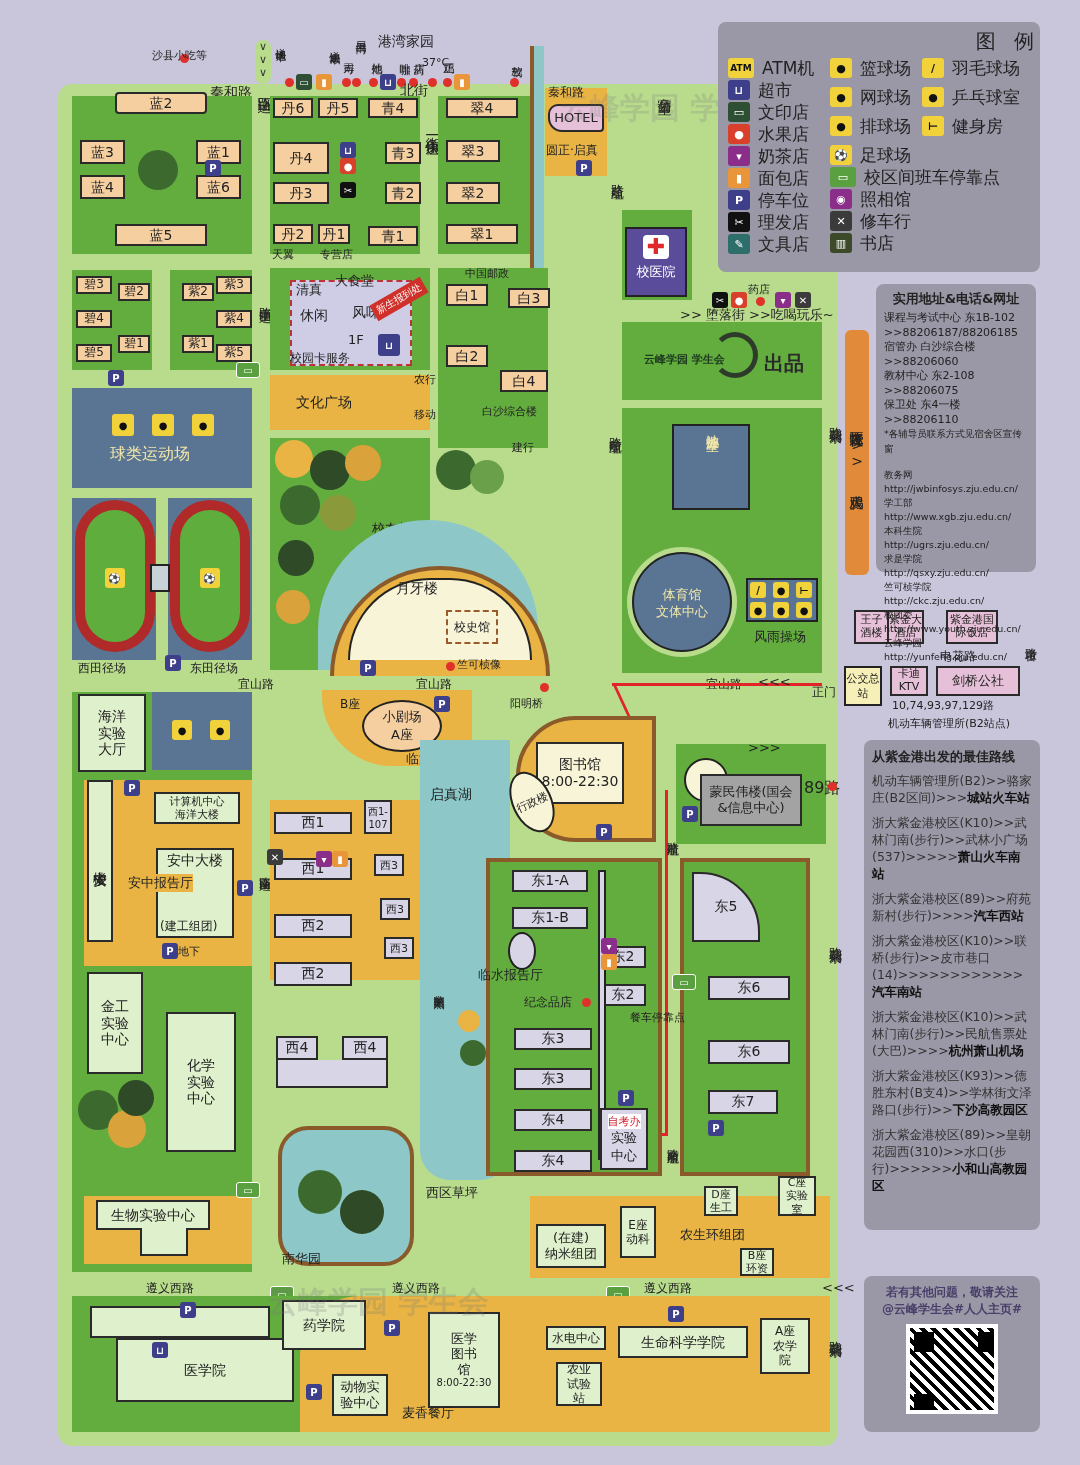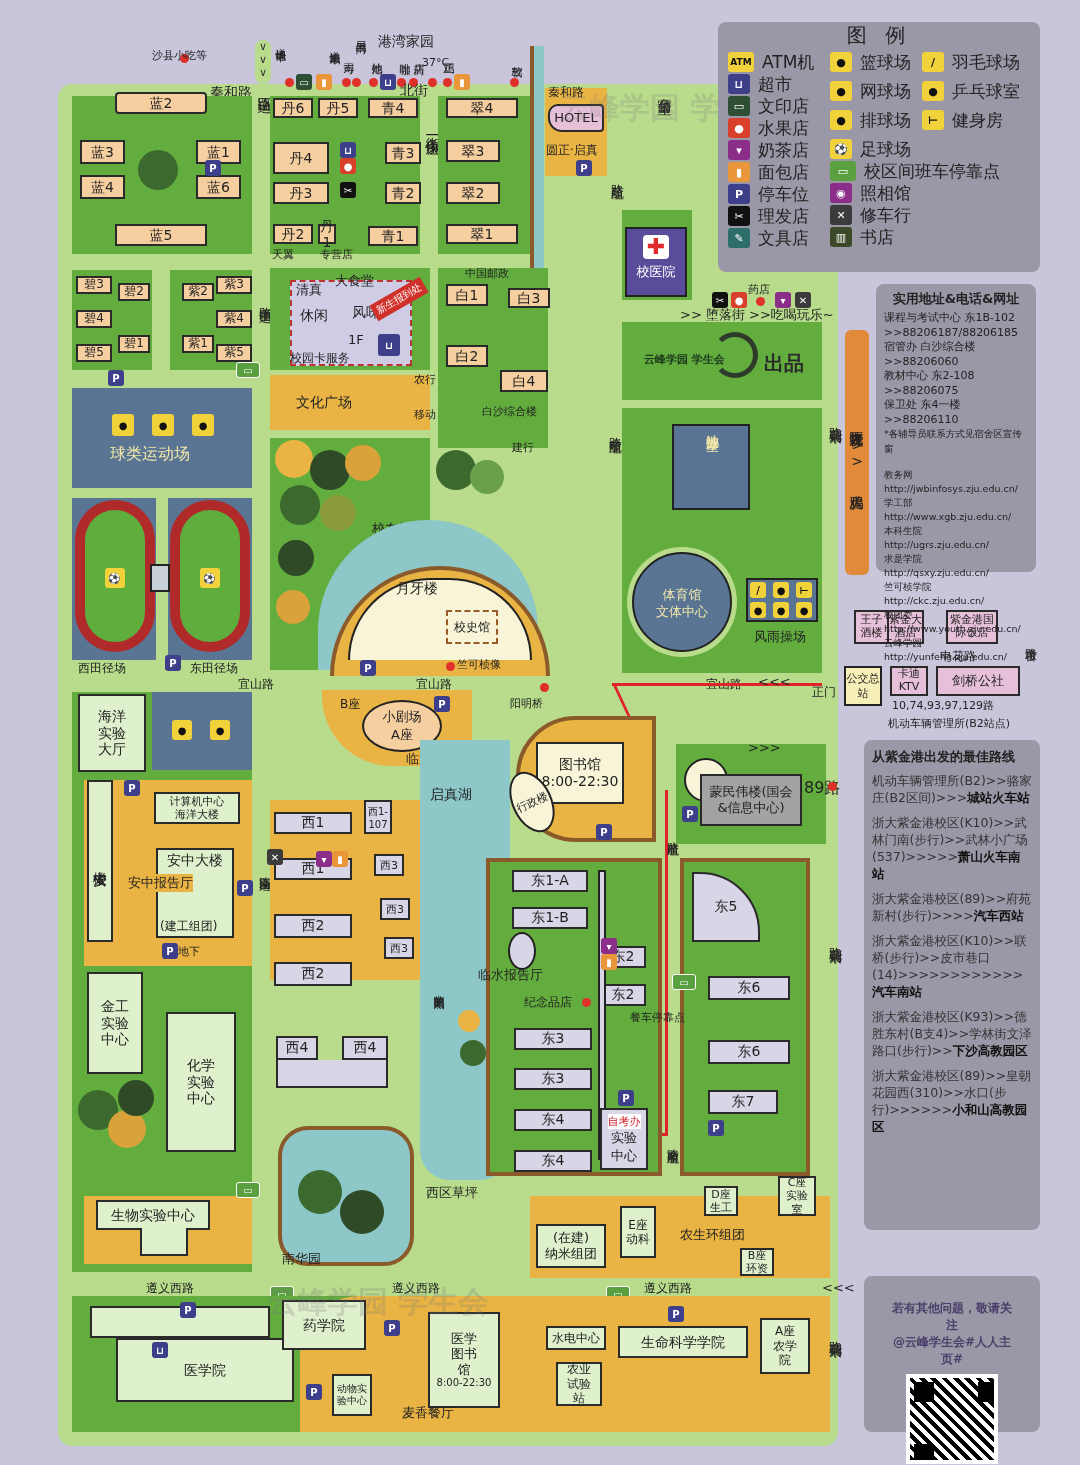--- a/index.html
+++ b/index.html
@@ -75,21 +75,21 @@
 <div class="bld" style="left:115px;top:224px;width:92px;height:22px;border-radius:0">蓝5</div>
 <div class="tree" style="left:138px;top:150px;width:40px;height:40px;background:#3c6a2e"></div>
 <div class="ic p" style="left:205px;top:160px">P</div>
 
 <div class="grass" style="left:270px;top:96px;width:150px;height:158px"></div>
 <div class="bld" style="left:273px;top:98px;width:40px;height:20px">丹6</div>
 <div class="bld" style="left:318px;top:98px;width:40px;height:20px">丹5</div>
 <div class="bld" style="left:273px;top:142px;width:56px;height:32px">丹4</div>
 <div class="bld" style="left:273px;top:182px;width:56px;height:22px">丹3</div>
 <div class="bld" style="left:273px;top:224px;width:40px;height:20px">丹2</div>
-<div class="bld" style="left:318px;top:224px;width:18px;height:20px">丹1</div>
+<div class="bld" style="left:318px;top:224px;width:32px;height:20px">丹1</div>
 <div class="lbl" style="left:272px;top:247px;font-size:11px">天翼</div>
 <div class="lbl" style="left:320px;top:247px;font-size:11px">专营店</div>
 <div class="ic" style="left:340px;top:142px;background:#3e3f8a">⊔</div>
 <div class="ic" style="left:340px;top:158px;background:#d9402c">●</div>
 <div class="ic" style="left:340px;top:182px;background:#111">✂</div>
 
 <div class="bld" style="left:368px;top:98px;width:50px;height:20px">青4</div>
 <div class="bld" style="left:385px;top:142px;width:36px;height:22px">青3</div>
 <div class="bld" style="left:385px;top:182px;width:36px;height:22px">青2</div>
 <div class="bld" style="left:368px;top:226px;width:50px;height:20px">青1</div>
@@ -403,21 +403,21 @@
 
 <div class="grass" style="left:72px;top:1296px;width:360px;height:136px"></div>
 <div class="sand" style="left:300px;top:1296px;width:530px;height:136px;border-radius:60px 0 0 0"></div>
 <div class="bldg" style="left:90px;top:1306px;width:180px;height:32px"></div>
 <div class="bldg" style="left:116px;top:1338px;width:178px;height:64px;font-size:14px">医学院</div>
 <div class="ic p" style="left:180px;top:1302px">P</div>
 <div class="ic" style="left:152px;top:1342px;background:#3e3f8a">⊔</div>
 <div class="ic p" style="left:306px;top:1384px">P</div>
 <div class="bldg" style="left:282px;top:1300px;width:84px;height:50px;font-size:14px">药学院</div>
 <div class="ic p" style="left:384px;top:1320px">P</div>
-<div class="bldg" style="left:332px;top:1374px;width:40px;height:42px;font-size:10px">
+<div class="bldg" style="left:332px;top:1374px;width:56px;height:42px;font-size:13px">
     <span style="width:40px">动物实验中心</span>
   </div>
 <div class="bldg" style="left:428px;top:1312px;width:72px;height:96px;flex-direction:column;font-size:13px">
   <span style="width:36px">医学图书馆</span>
   <span style="font-size:10px">8:00-22:30</span>
 </div>
 <div class="lbl" style="left:402px;top:1404px;font-size:13px">麦香餐厅</div>
 <div class="bldg" style="left:546px;top:1326px;width:60px;height:24px;font-size:12px">水电中心</div>
 <div class="bldg" style="left:556px;top:1362px;width:46px;height:44px;font-size:12px">
     <span style="width:30px">农业试验站</span>
@@ -426,21 +426,21 @@
 <div class="ic p" style="left:668px;top:1306px">P</div>
 <div class="bldg" style="left:760px;top:1318px;width:50px;height:56px;font-size:12px">
     <span style="width:34px">A座 农学院</span>
   </div>
 <div class="vlbl" style="left:826px;top:1334px;font-size:13px">紫荆花路</div>
 
 <div class="abs" style="left:268px;top:1282px;font-size:30px;font-weight:bold;color:rgba(120,120,120,0.25)">云峰学园 学生会</div>
 <div class="abs" style="left:560px;top:88px;font-size:30px;font-weight:bold;color:rgba(120,120,120,0.22)">云峰学园 学生会</div>
 
 <div class="panel" style="left:718px;top:22px;width:322px;height:250px">
-  <div style="text-align:center;font-size:20px;letter-spacing:6px">图 例</div>
+  <div style="text-align:right;font-size:20px;margin-top:6px;letter-spacing:6px">图 例</div>
   <div style="display:flex;gap:6px;padding:2px 10px">
     <div style="width:108px">
       <div class="leg-row">
           <span class="leg-ic" style="background:#f2d23a;color:#111;font-size:9px;width:26px">ATM</span>
           <span>ATM机</span>
         </div>
       <div class="leg-row">
           <span class="leg-ic" style="background:#3e3f8a">⊔</span>
           <span>超市</span>
         </div>
@@ -549,25 +549,26 @@
     <div class="info" style="font-size:9.5px;line-height:14px"><span>云峰学园</span> <span>http://yunfeng.zju.edu.cn/</span></div>
   </div>
 </div>
 
 <div class="panel" style="left:864px;top:740px;width:176px;height:490px;padding:8px 8px">
   <div style="font-size:13px;font-weight:bold;margin-bottom:6px">从紫金港出发的最佳路线</div>
   <div class="route"><span>机动车辆管理所(B2)&gt;&gt;骆家庄(B2区间)&gt;&gt;&gt;</span><b>城站火车站</b></div>
   <div class="route"><span>浙大紫金港校区(K10)&gt;&gt;武林门南(步行)&gt;&gt;武林小广场(537)&gt;&gt;&gt;&gt;&gt;</span><b>萧山火车南站</b></div>
   <div class="route"><span>浙大紫金港校区(89)&gt;&gt;府苑新村(步行)&gt;&gt;&gt;&gt;</span><b>汽车西站</b></div>
   <div class="route"><span>浙大紫金港校区(K10)&gt;&gt;联桥(步行)&gt;&gt;皮市巷口(14)&gt;&gt;&gt;&gt;&gt;&gt;&gt;&gt;&gt;&gt;&gt;&gt;</span><b>汽车南站</b></div>
+  <div class="route"><span>浙大紫金港校区(K10)&gt;&gt;武林门南(步行)&gt;&gt;民航售票处(大巴)&gt;&gt;&gt;&gt;</span><b>杭州萧山机场</b></div>
   <div class="route"><span>浙大紫金港校区(K93)&gt;&gt;德胜东村(B支4)&gt;&gt;学林街文泽路口(步行)&gt;&gt;</span><b>下沙高教园区</b></div>
   <div class="route"><span>浙大紫金港校区(89)&gt;&gt;皇朝花园西(310)&gt;&gt;水口(步行)&gt;&gt;&gt;&gt;&gt;&gt;</span><b>小和山高教园区</b></div>
 </div>
 
-<div class="panel" style="left:864px;top:1276px;width:176px;height:156px;padding:24px">
+<div class="panel" style="left:864px;top:1276px;width:176px;height:156px;padding:8px">
   <div style="font-size:12px;font-weight:bold;color:#4a3f6a;text-align:center">若有其他问题，敬请关注</div>
   <div style="font-size:12px;font-weight:bold;color:#4a3f6a;text-align:center">@云峰学生会#人人主页#</div>
   <div style="margin:6px auto 0;width:92px;height:90px;background:
     linear-gradient(#000,#000) 4px 4px/20px 20px no-repeat,
     linear-gradient(#000,#000) 68px 4px/20px 20px no-repeat,
     linear-gradient(#000,#000) 4px 66px/20px 20px no-repeat,
     repeating-linear-gradient(45deg,#000 0 4px,#fff 4px 8px);border:4px solid #fff"></div>
 </div>
 
 </body></html>

